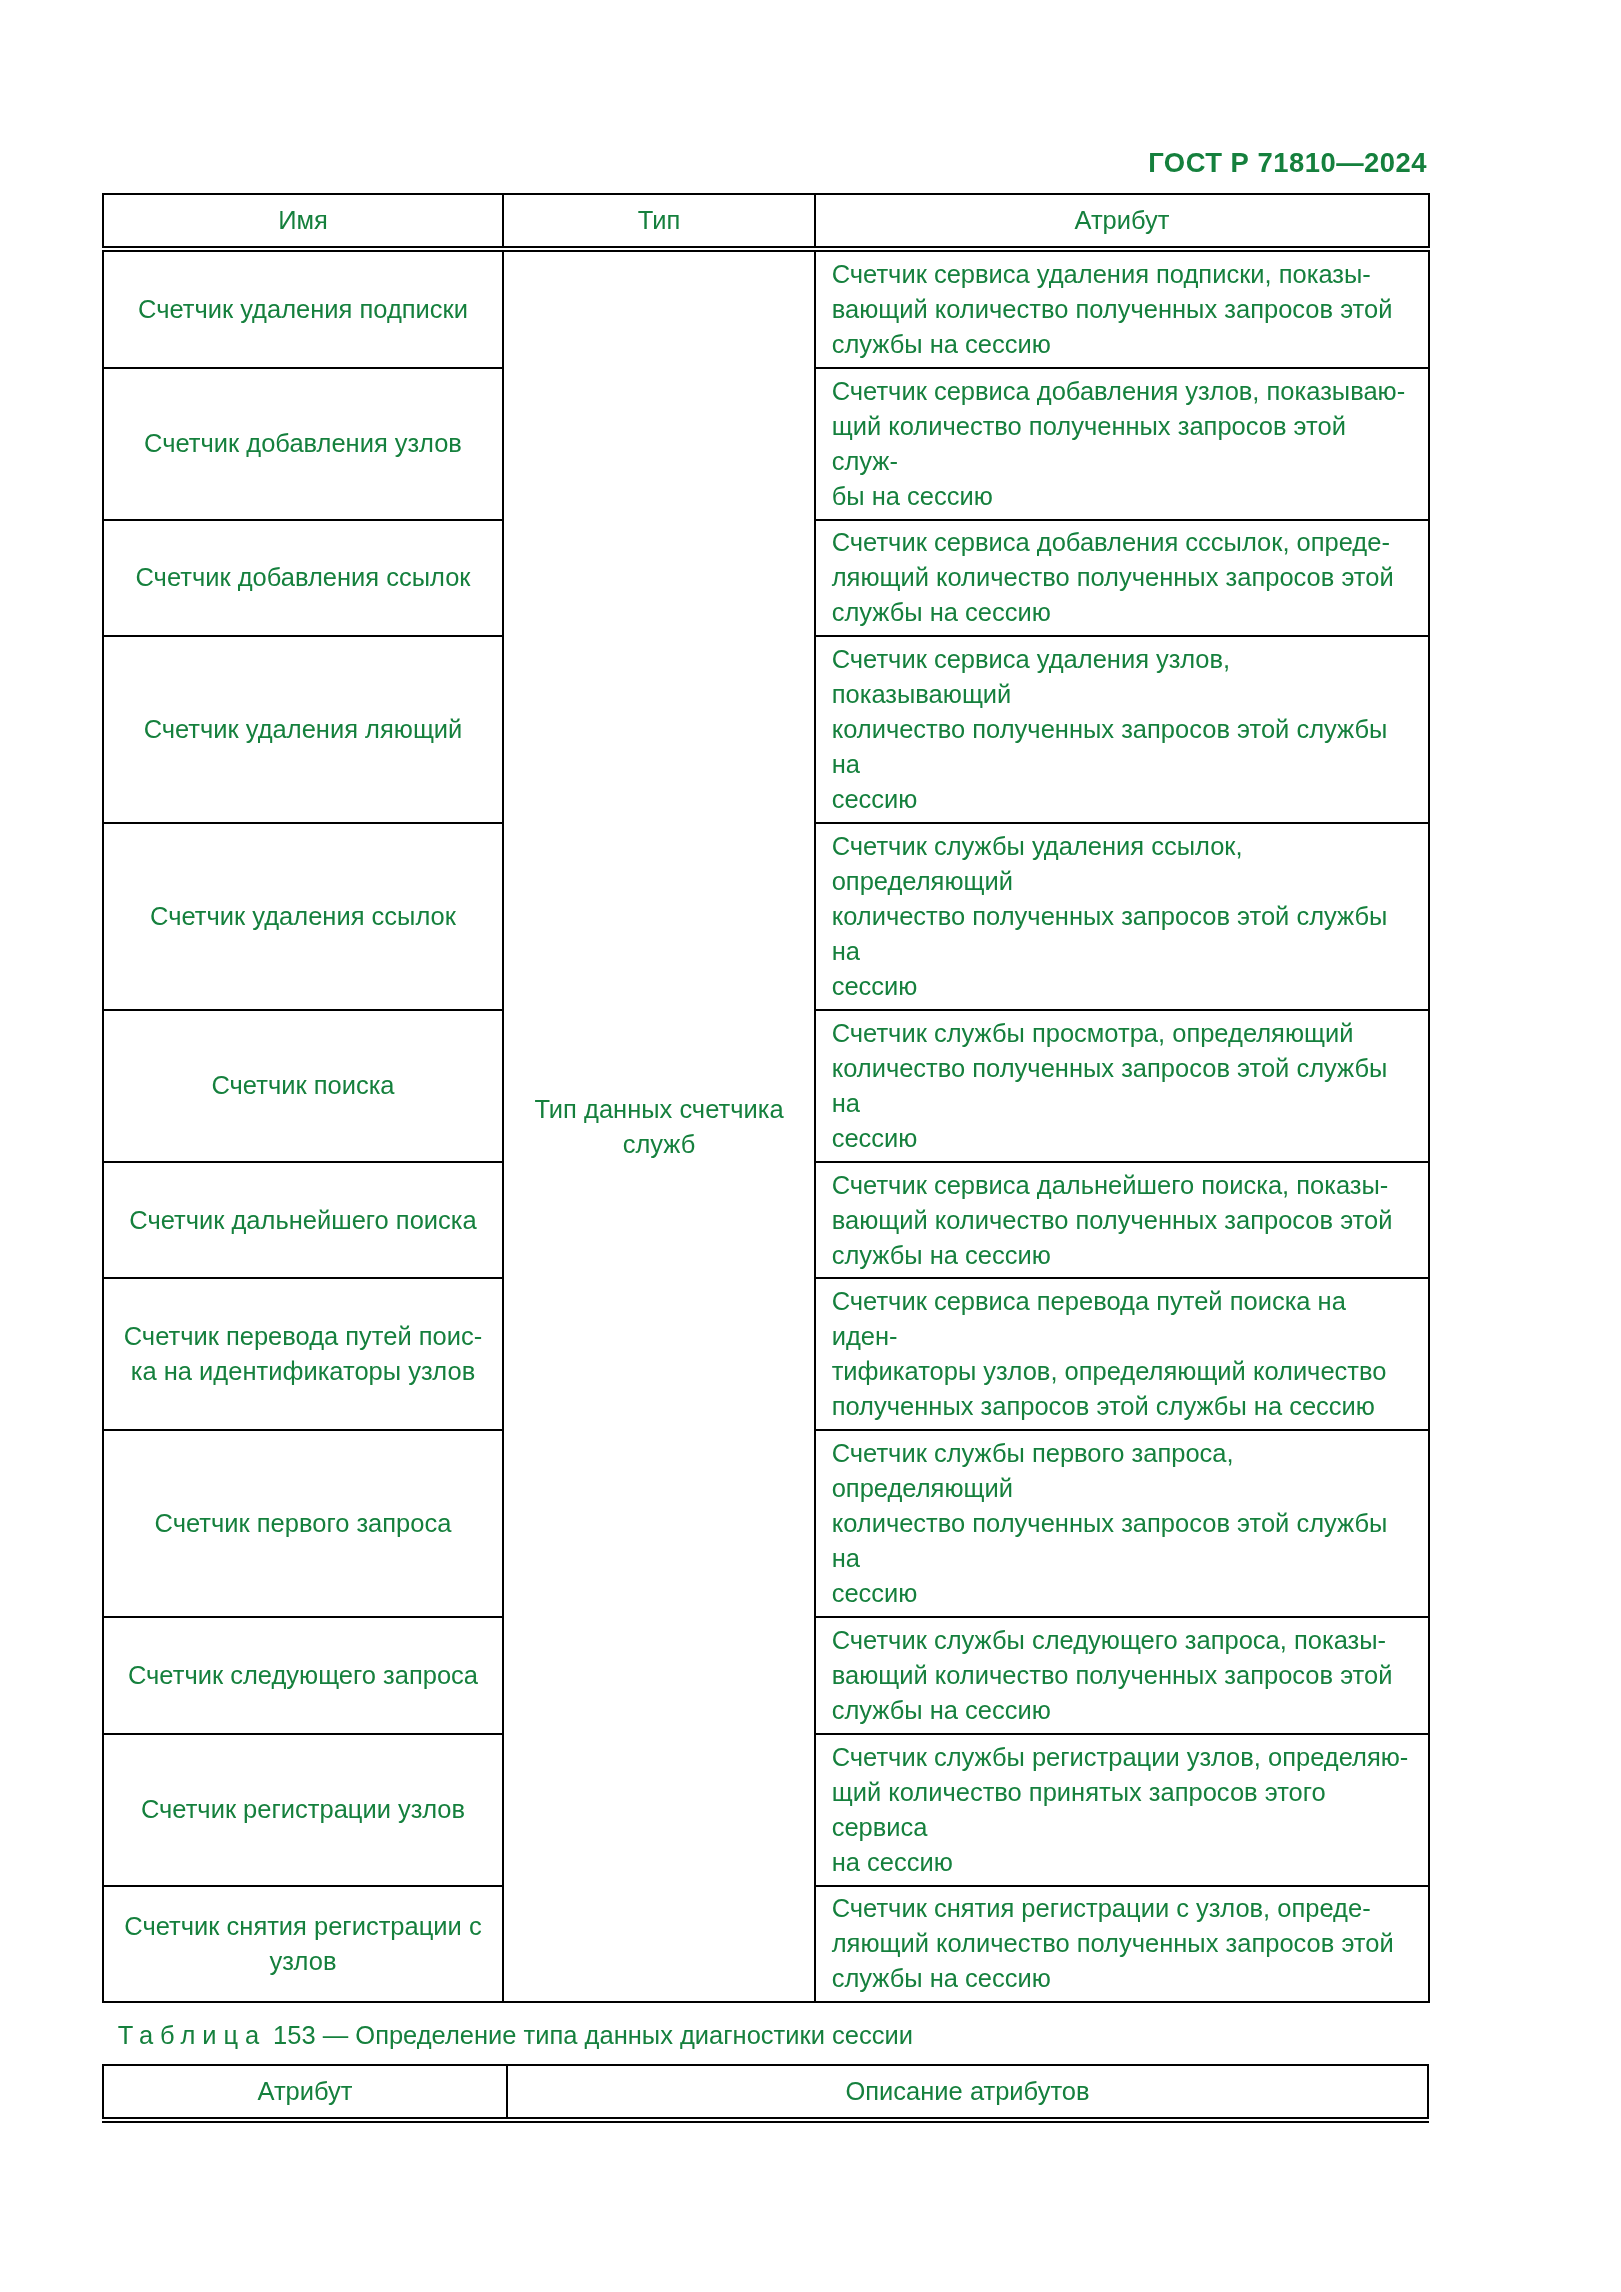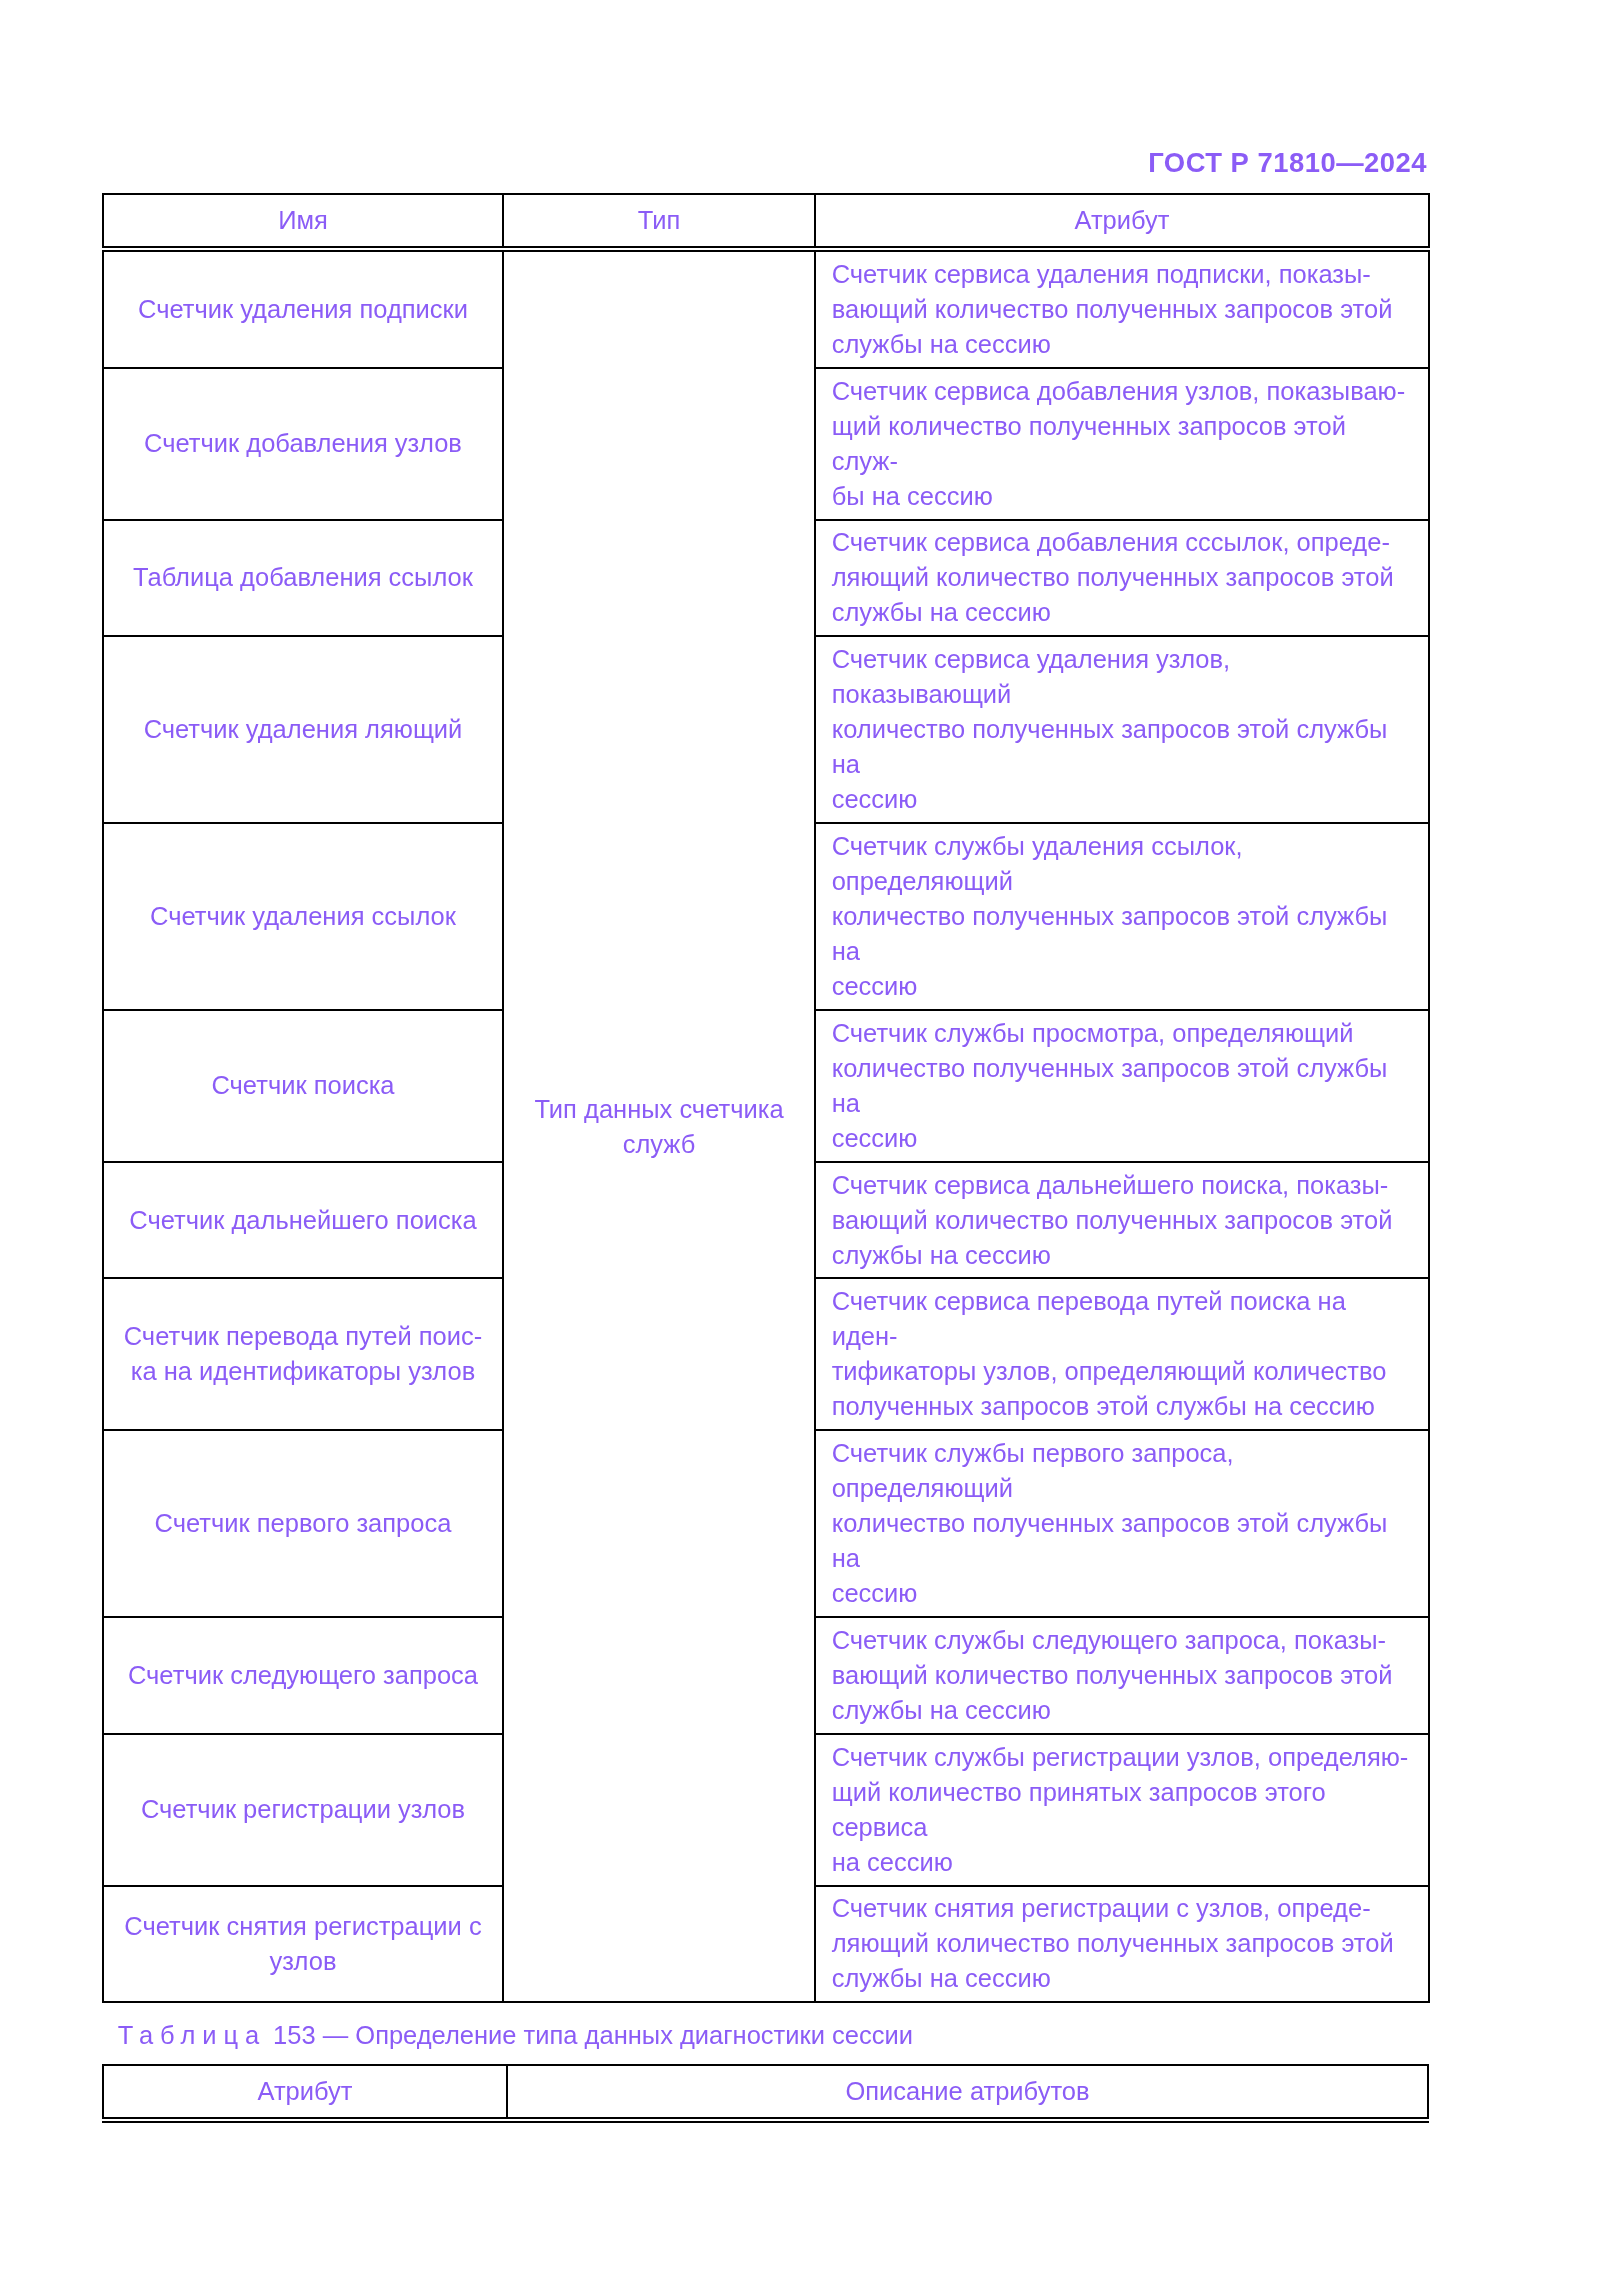--- a/index.html
+++ b/index.html
@@ -1,21 +1,21 @@
 <!DOCTYPE html>
 <html lang="ru"><head>
 <meta charset="utf-8">
 <style>
   html, body { margin: 0; padding: 0; background: #ffffff; }
   .page {
     position: relative;
     width: 1621px;
     height: 2293px;
     background: #ffffff;
-    color: #8b5cf6;
+    color: #15803d;
     font-family: "Liberation Sans", sans-serif;
     overflow: hidden;
   }
   .content {
     margin-left: 102px;
     width: 1325px;
   }
   .doc-header {
     padding-top: 147px;
     text-align: right;
@@ -114,21 +114,21 @@
 вающий количество полученных запросов этой
 службы на сессию</td>
         </tr>
         <tr>
           <td class="name-cell">Счетчик добавления узлов</td>
           <td class="desc-cell">Счетчик сервиса добавления узлов, показываю-
 щий количество полученных запросов этой служ-
 бы на сессию</td>
         </tr>
         <tr>
-          <td class="name-cell">Таблица добавления ссылок</td>
+          <td class="name-cell">Счетчик добавления ссылок</td>
           <td class="desc-cell">Счетчик сервиса добавления сссылок, опреде-
 ляющий количество полученных запросов этой
 службы на сессию</td>
         </tr>
         <tr>
           <td class="name-cell">Счетчик удаления ляющий</td>
           <td class="desc-cell">Счетчик сервиса удаления узлов, показывающий
 количество полученных запросов этой службы на
 сессию</td>
         </tr>

